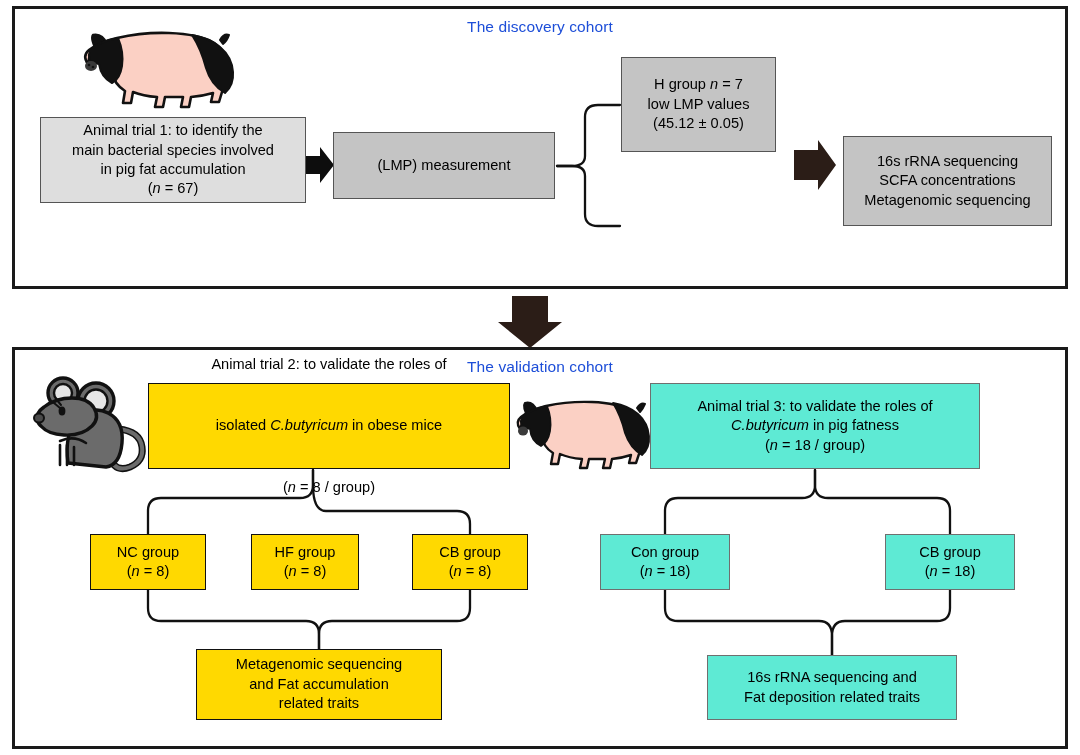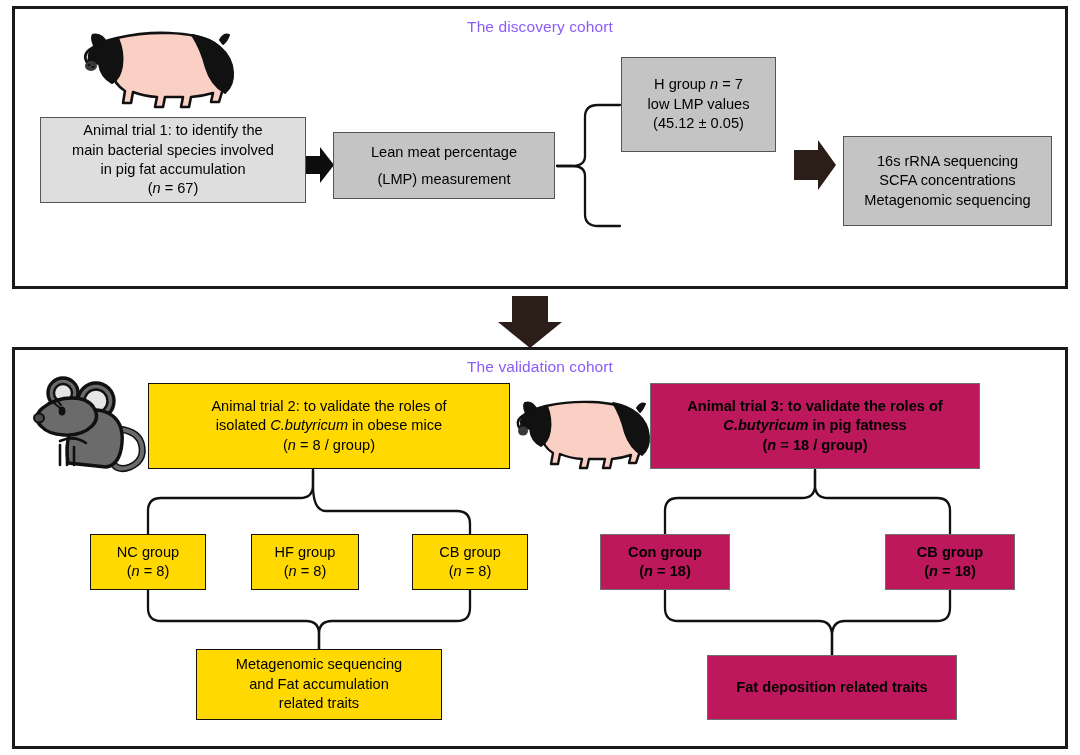--- a/index.html
+++ b/index.html
@@ -28,21 +28,21 @@
   #panel-discovery { left: 12px;  top: 6px;   width: 1056px; height: 283px; }
   #panel-validation{ left: 12px;  top: 347px; width: 1056px; height: 402px; }
 
   .panel-title {
     position: absolute;
     width: 100%;
     text-align: center;
     font-size: 15.5px;
     line-height: 1.2;
     letter-spacing: 0.1px;
-    color: #8b5cf6;
+    color: #1d4ed8;
   }
   #title-discovery  { top: 9px;  left: 0; }
   #title-validation { top: 8px;  left: 0; }
 
   
   .box {
     position: absolute;
     box-sizing: border-box;
     display: flex;
     flex-direction: column;
@@ -53,31 +53,31 @@
     line-height: 1.33;
     padding: 2px 4px;
     z-index: 3;
   }
   .box .ln { display: block; white-space: nowrap; }
   .box i { font-style: italic; }
 
   .box-gray-light { background: #dedede; border: 1.6px solid #555; }
   .box-gray-dark  { background: #c4c4c4; border: 1.6px solid #555; }
   .box-yellow     { background: #ffd900; border: 1.8px solid #111; }
-  .box-green      { background: #be185d; border: 1.6px solid #6f6f6f; font-weight: bold; }
+  .box-green      { background: #5eead4; border: 1.6px solid #6f6f6f; }
 
   
   #box-trial1   { left: 40px;  top: 117px; width: 266px; height: 86px; }
   #box-lmp      { left: 333px; top: 132px; width: 222px; height: 67px; line-height: 1.85; }
   #box-hgroup   { left: 621px; top: 57px;  width: 155px; height: 95px; }
   #box-lgroup   { left: 621px; top: 167px; width: 155px; height: 95px; }
   #box-assays1  { left: 843px; top: 136px; width: 209px; height: 90px; }
 
   
-  #box-trial2   { left: 148px; top: 383px; width: 362px; height: 86px; }
+  #box-trial2   { left: 148px; top: 383px; width: 362px; height: 86px; gap: 42px; }
   #box-trial3   { left: 650px; top: 383px; width: 330px; height: 86px; }
   #box-nc       { left: 90px;  top: 534px; width: 116px; height: 56px; }
   #box-hf       { left: 251px; top: 534px; width: 108px; height: 56px; }
   #box-cb1      { left: 412px; top: 534px; width: 116px; height: 56px; }
   #box-con      { left: 600px; top: 534px; width: 130px; height: 56px; }
   #box-cb2      { left: 885px; top: 534px; width: 130px; height: 56px; }
   #box-out-mice { left: 196px; top: 649px; width: 246px; height: 71px; }
   #box-out-pig  { left: 707px; top: 655px; width: 250px; height: 65px; }
 
   
@@ -172,21 +172,20 @@
   </svg>
 
   <div class="box box-gray-light" id="box-trial1">
     <span class="ln">Animal trial 1: to identify the</span>
     <span class="ln">main bacterial species involved</span>
     <span class="ln">in pig fat accumulation</span>
     <span class="ln"><span>(</span><i>n</i><span> = 67)</span></span>
   </div>
 
   <div class="box box-gray-dark" id="box-lmp">
-    <span class="ln">Lean meat percentage</span>
     <span class="ln">(LMP) measurement</span>
   </div>
 
   <div class="box box-gray-dark" id="box-hgroup">
     <span class="ln"><span>H group </span><i>n</i><span> = 7</span></span>
     <span class="ln">low LMP values</span>
     <span class="ln">(45.12 ± 0.05)</span>
   </div>
 
 
@@ -269,16 +268,17 @@
     <span class="ln"><span>(</span><i>n</i><span> = 18)</span></span>
   </div>
 
   <div class="box box-yellow" id="box-out-mice">
     <span class="ln">Metagenomic sequencing</span>
     <span class="ln">and Fat accumulation</span>
     <span class="ln">related traits</span>
   </div>
 
   <div class="box box-green" id="box-out-pig">
+    <span class="ln">16s rRNA sequencing and</span>
     <span class="ln">Fat deposition related traits</span>
   </div>
 
 </div>
 
 </body></html>

